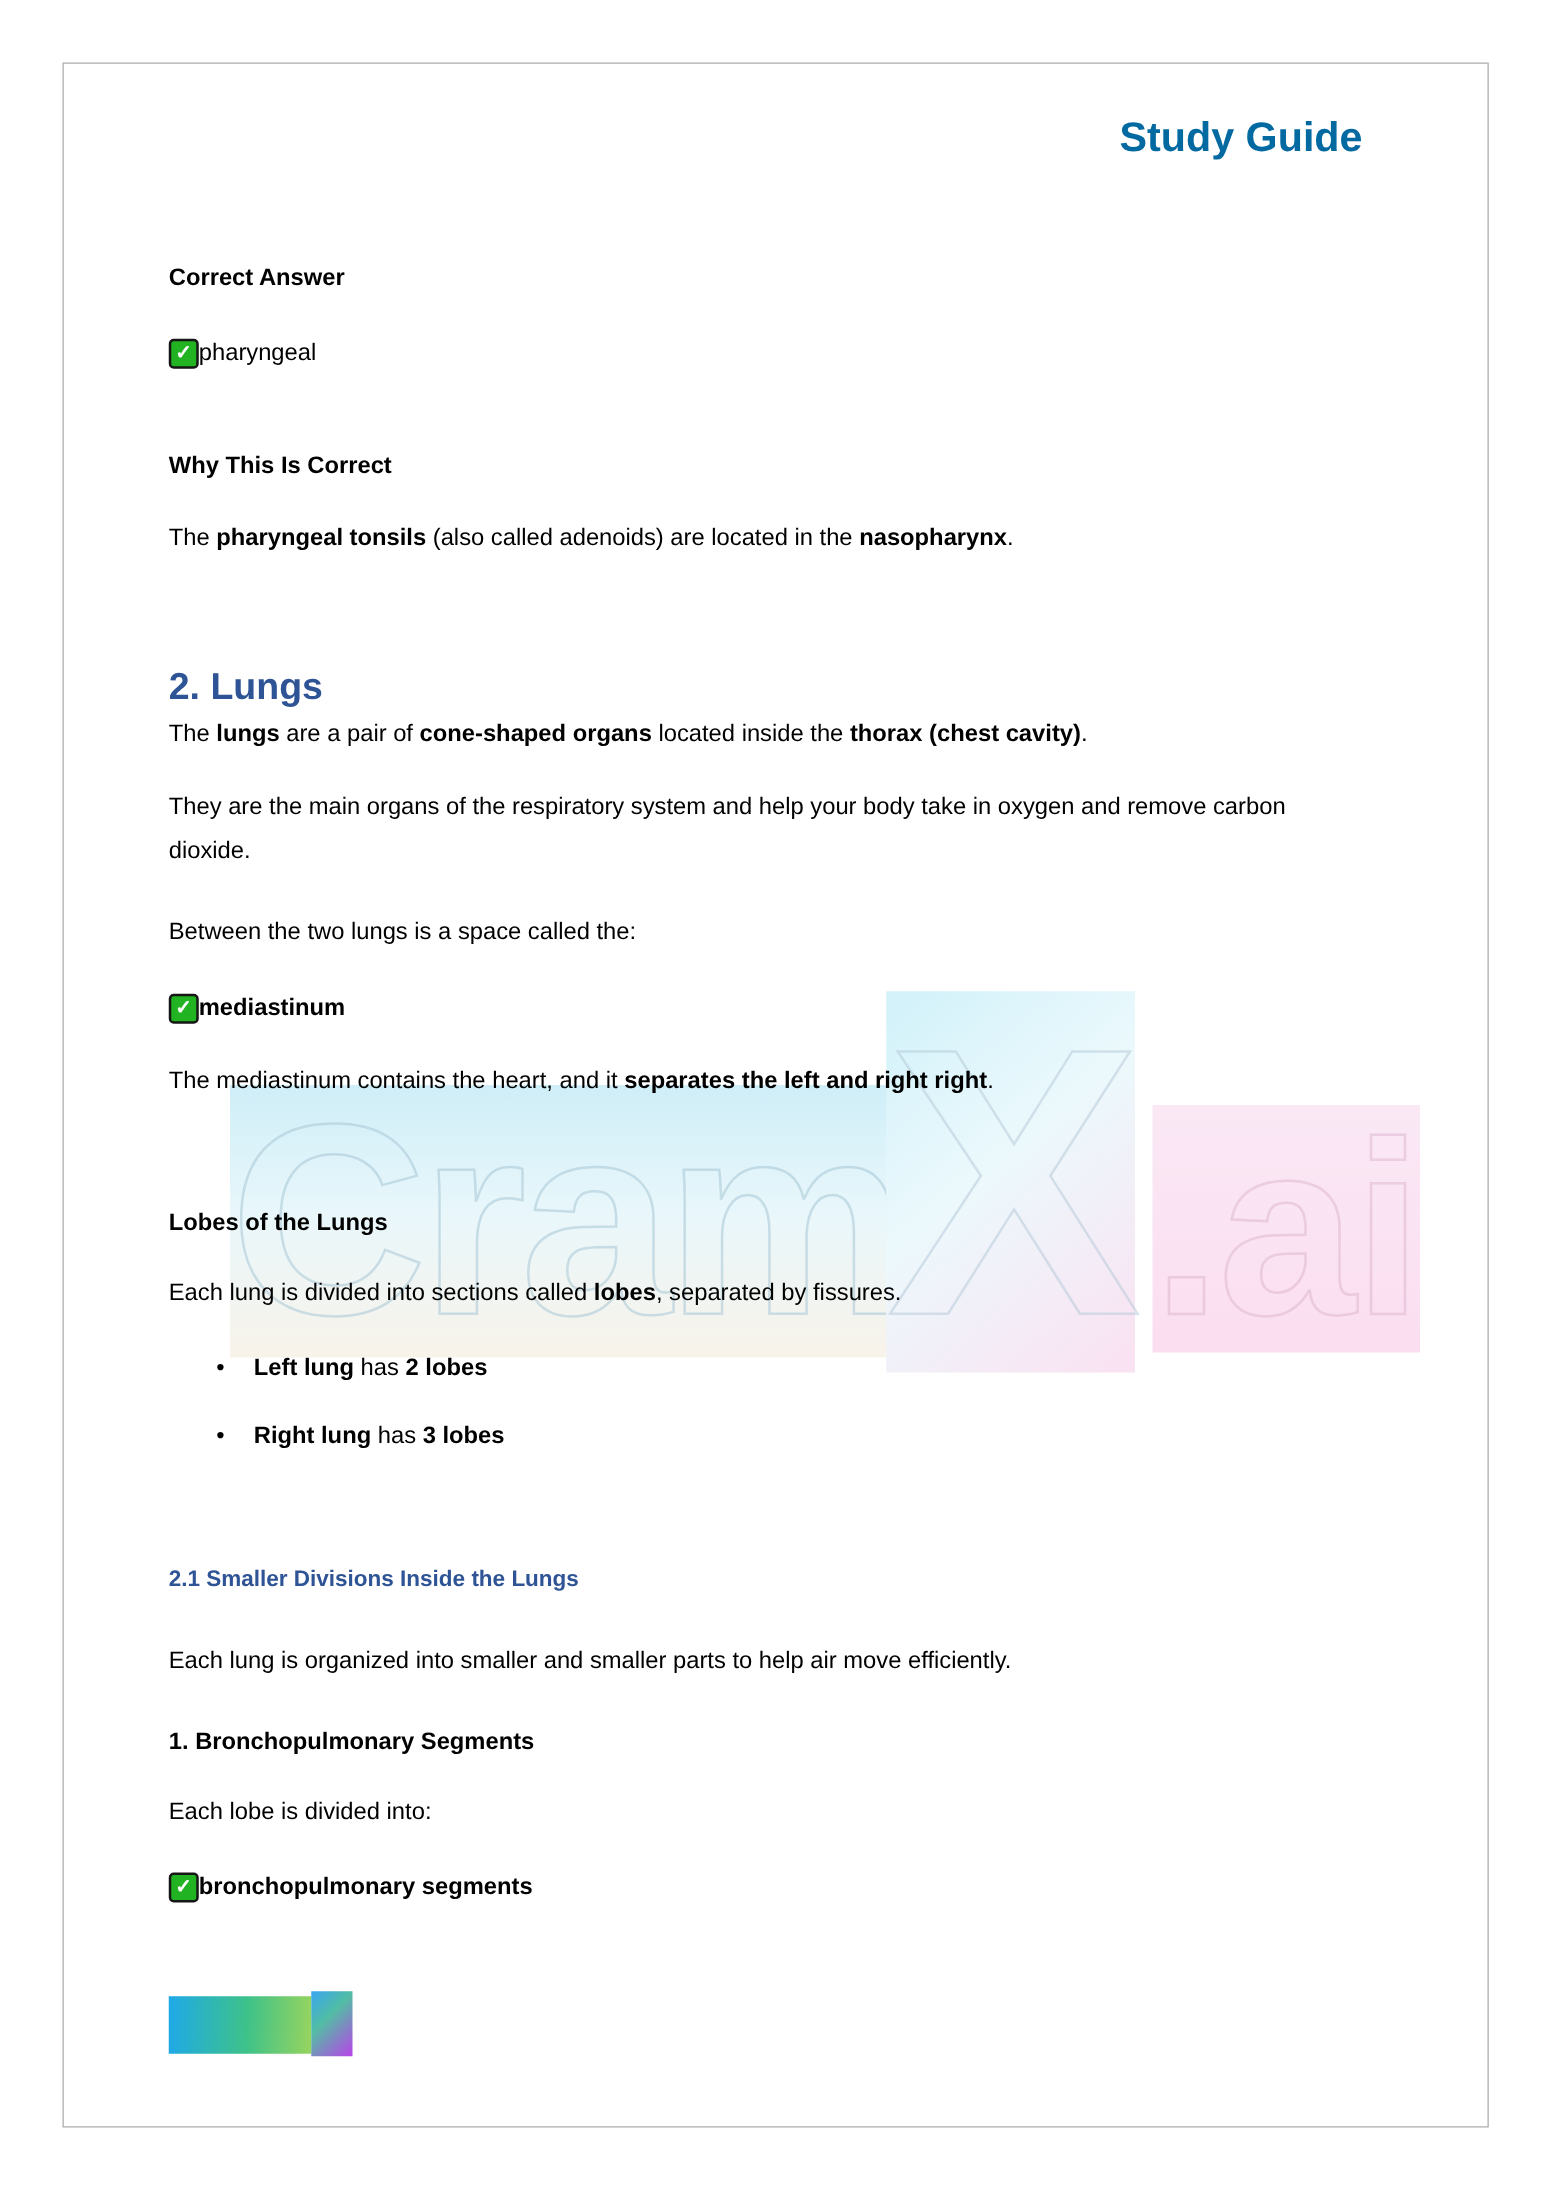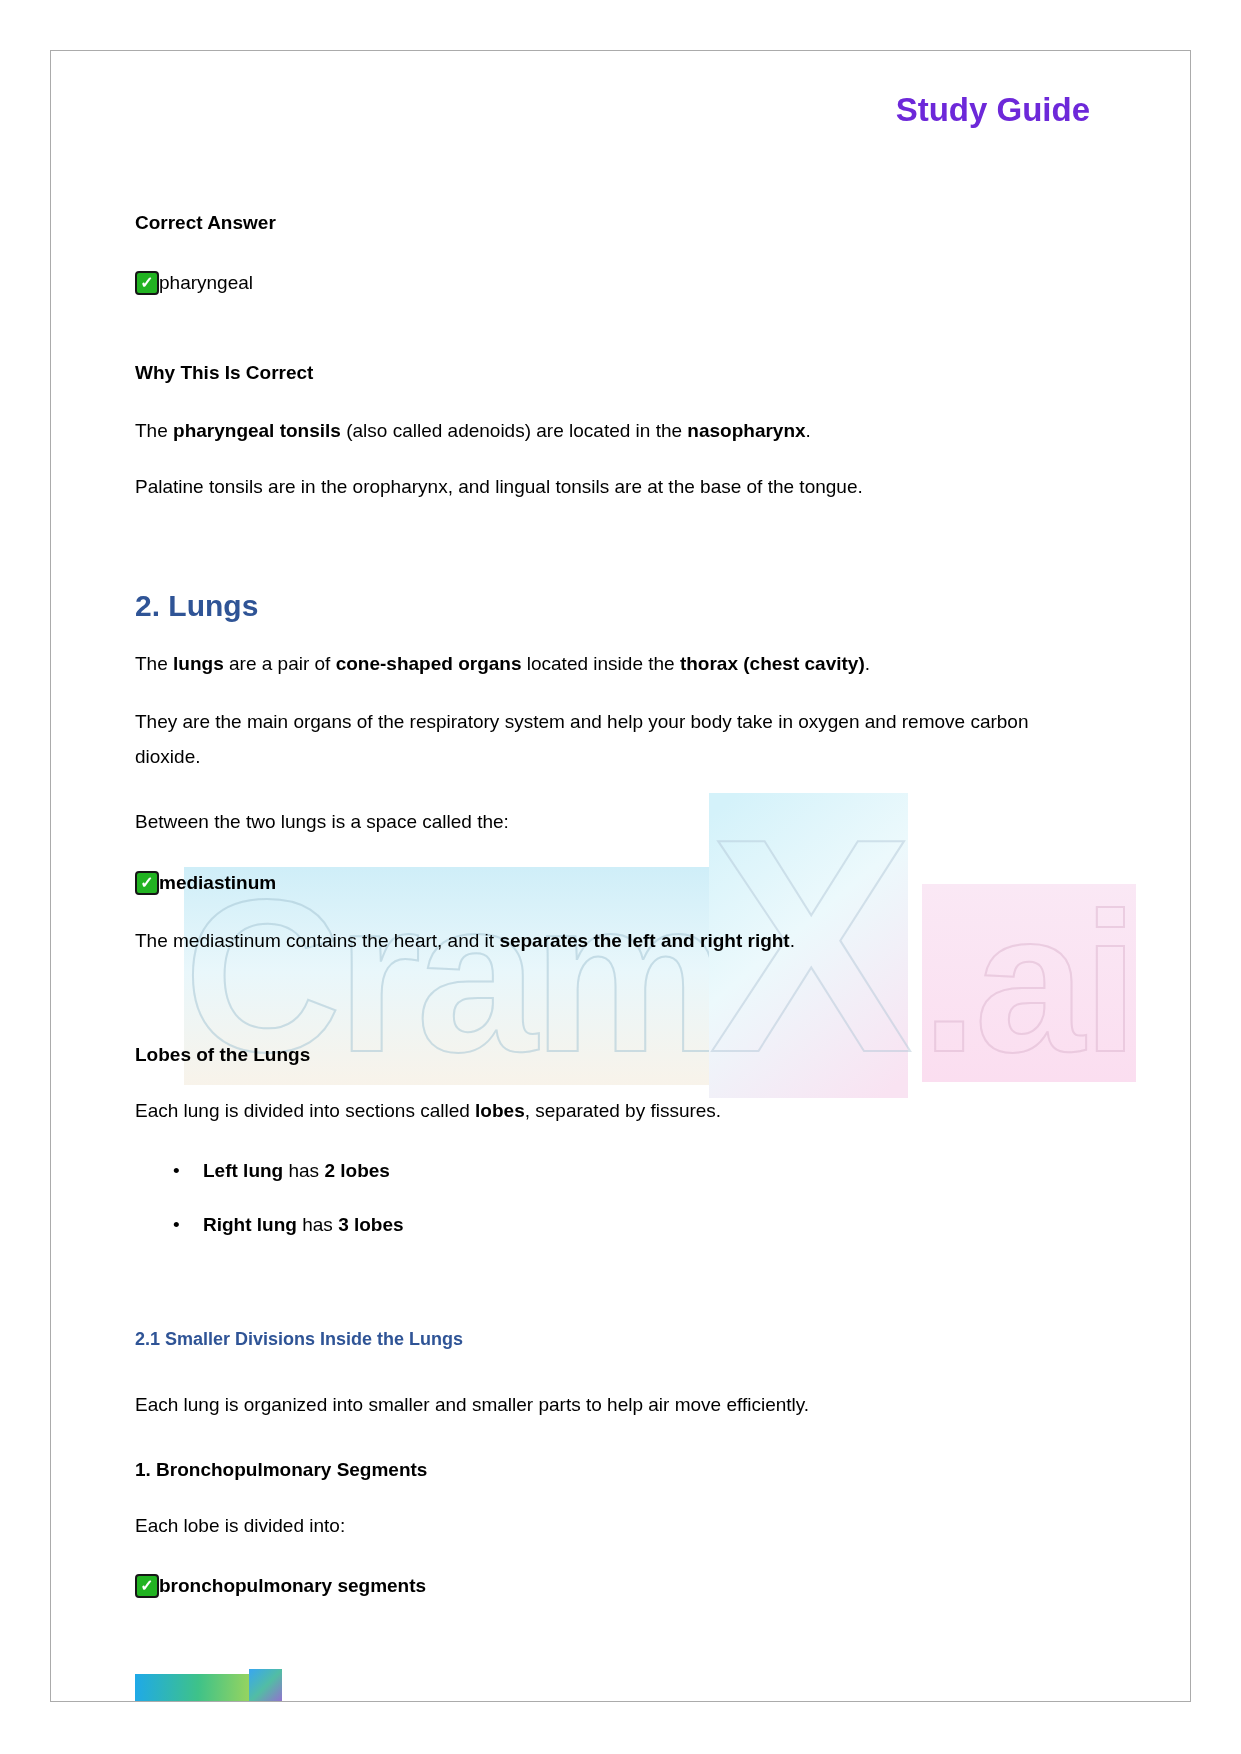--- a/index.html
+++ b/index.html
@@ -18,21 +18,21 @@
     background:#ffffff;
     overflow:hidden;
   }
   .content {
     position:relative; z-index:1;
     padding:40px 100px 0 84px;
   }
   .doc-title {
     margin:0; text-align:right;
     font-size:33px; font-weight:bold; line-height:38px;
-    color:#6d28d9;
+    color:#0369a1;
   }
   .para, .sub-heading {
     margin:0; font-size:19px; line-height:35px;
   }
   .sub-heading { font-weight:bold; }
   .h-blue { margin:0; color:#2F5496; font-weight:bold; }
   .h1-blue { font-size:30px; line-height:40px; }
   .h2-blue { font-size:18px; line-height:36px; font-weight:bold; }
   .check-row { display:flex; align-items:center; height:35px; }
   .checkbox {
@@ -43,21 +43,21 @@
   }
   .check-label { margin-left:0; font-size:19px; }
   .check-label.strong { font-weight:bold; }
   .bullet-row { display:flex; align-items:baseline; font-size:19px; line-height:35px; }
   .bullet-dot { width:20px; margin-left:38px; flex:0 0 20px; }
   .bullet-label { margin-left:10px; }
 
   
   .mt52{margin-top:76px}.mt25{margin-top:25px}.mt55{margin-top:55px}
   .mt23{margin-top:23px}.mt21{margin-top:21px}.mt82{margin-top:82px}
-  .mt20{margin-top:20px}.mt22{margin-top:30px}.mt26{margin-top:26px}
+  .mt20{}.mt22{margin-top:30px}.mt26{margin-top:26px}
   .mt79{margin-top:79px}.mt19{margin-top:19px}.mt66{margin-top:66px}
 
   .gtext {
     -webkit-background-clip:text; background-clip:text;
     color:transparent; display:inline-block;
   }
 
   
   .wm {
     position:absolute; left:133px; top:742px; z-index:0;
@@ -115,21 +115,20 @@
       <span class="checkbox">
         <span>✓</span>
       </span>
       <span class="check-label">pharyngeal</span>
     </div>
 
     <p class="sub-heading mt55">Why This Is Correct</p>
 
     <p class="para mt23"><span>The </span><b>pharyngeal tonsils</b><span> (also called adenoids) are located in the </span><b>nasopharynx</b><span>.</span></p>
 
-    <p class="para mt21">Palatine tonsils are in the oropharynx, and lingual tonsils are at the base of the tongue.</p>
 
     <h2 class="h-blue h1-blue mt82">2. Lungs</h2>
 
     <p class="para mt20"><span>The </span><b>lungs</b><span> are a pair of </span><b>cone-shaped organs</b><span> located inside the </span><b>thorax (chest cavity)</b><span>.</span></p>
 
     <p class="para mt23">They are the main organs of the respiratory system and help your body take in oxygen and remove carbon dioxide.</p>
 
     <p class="para mt22">Between the two lungs is a space called the:</p>
 
     <div class="check-row mt26">

